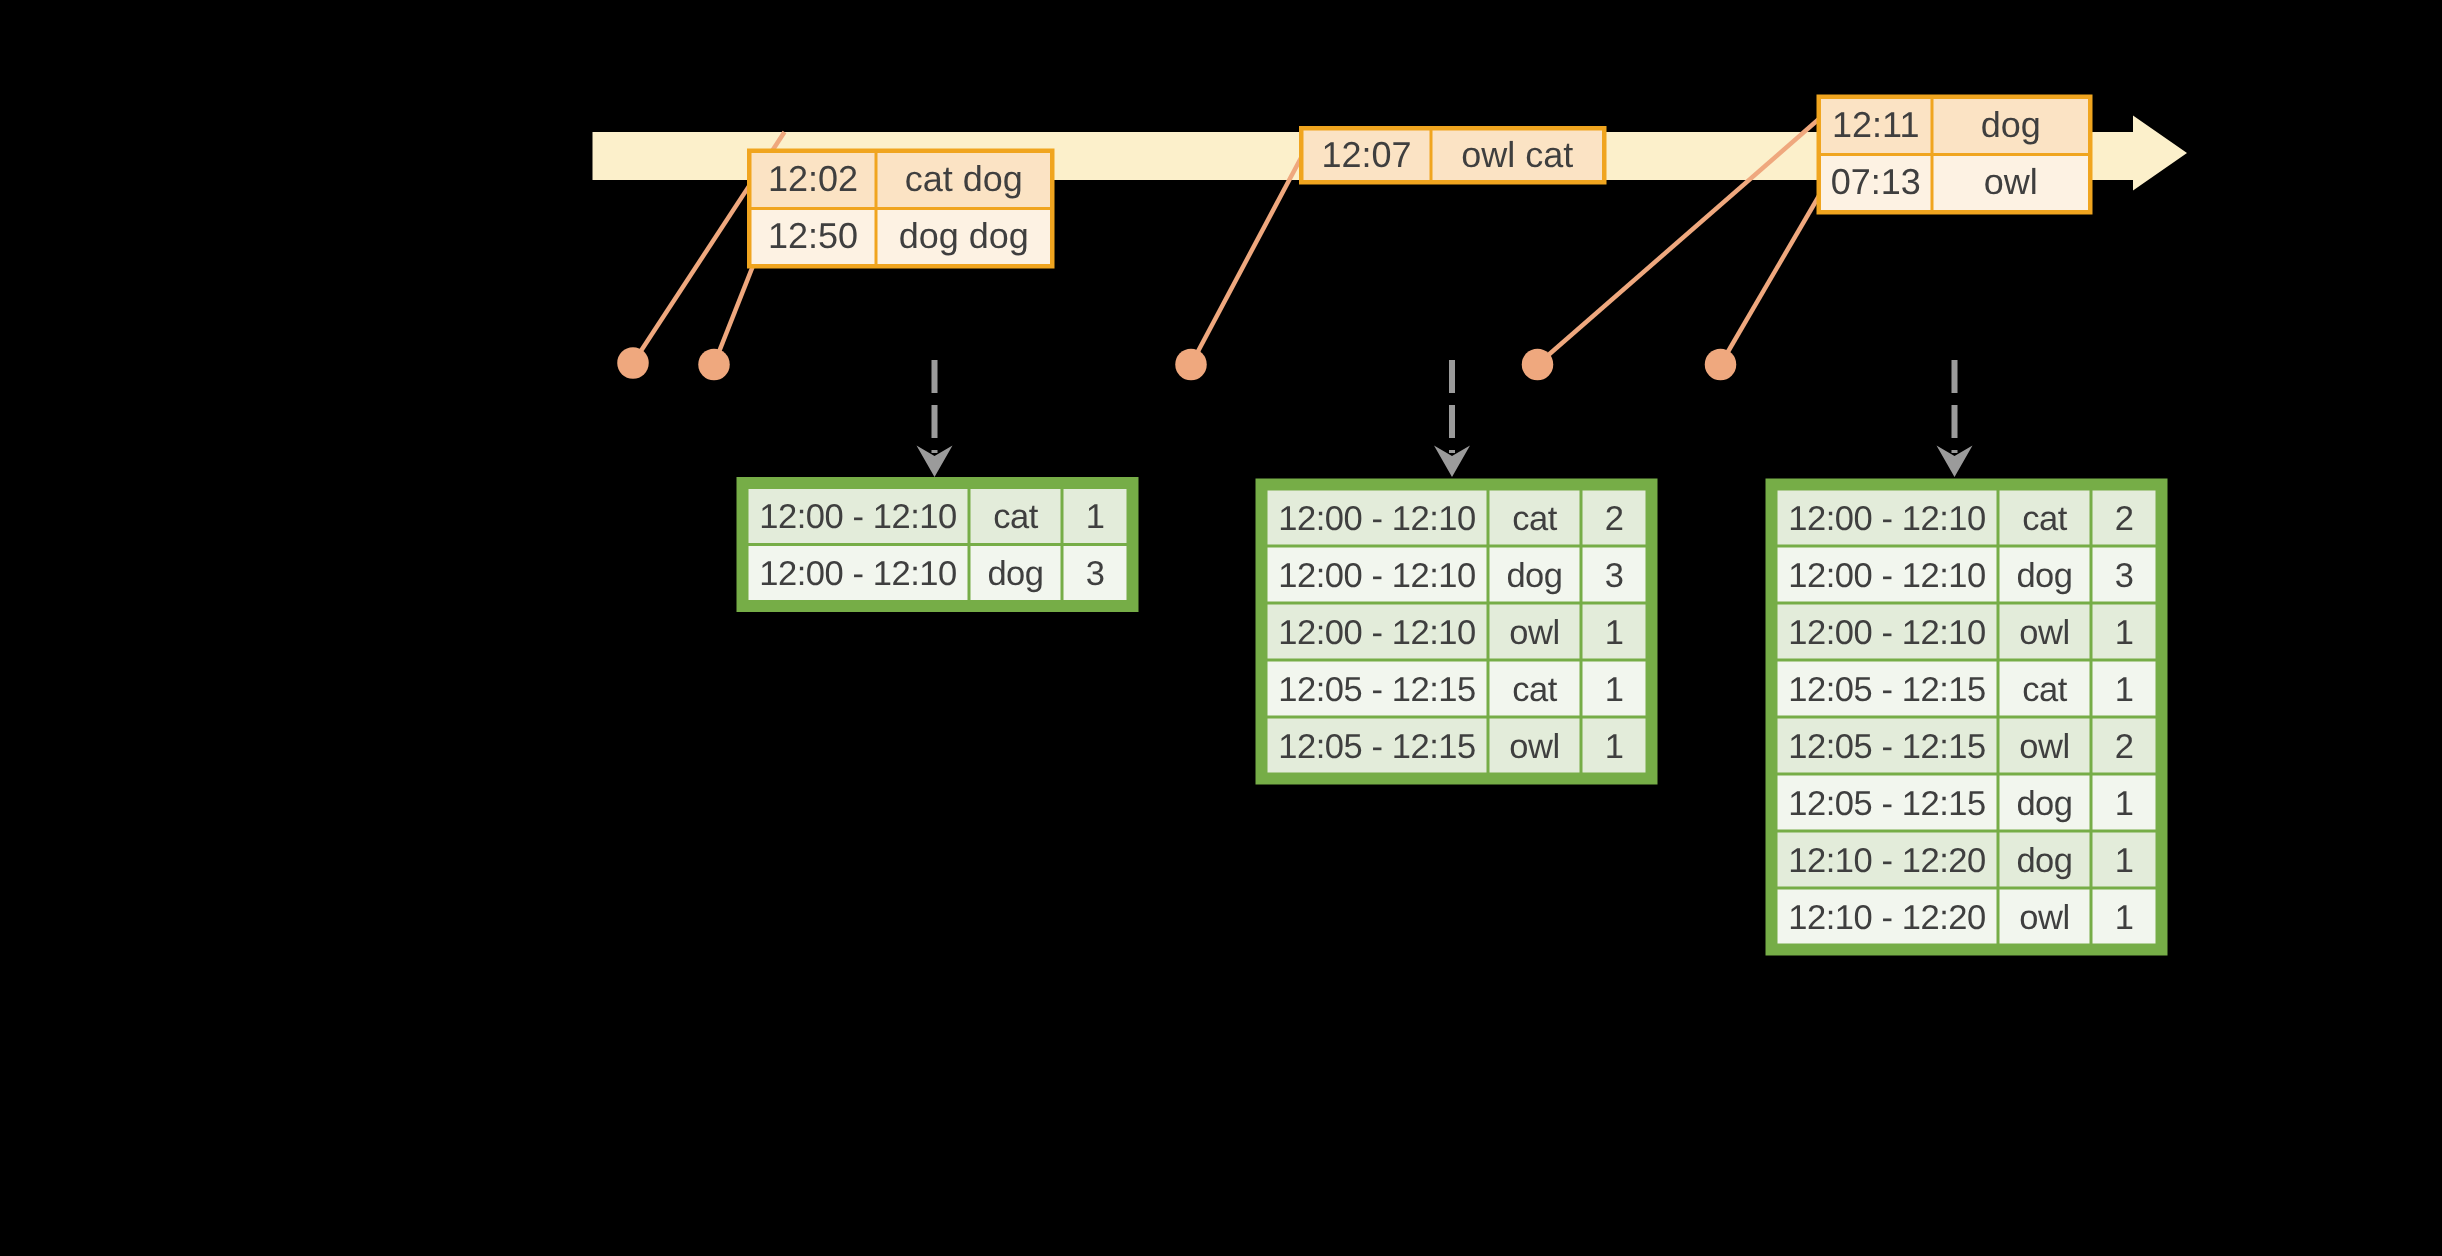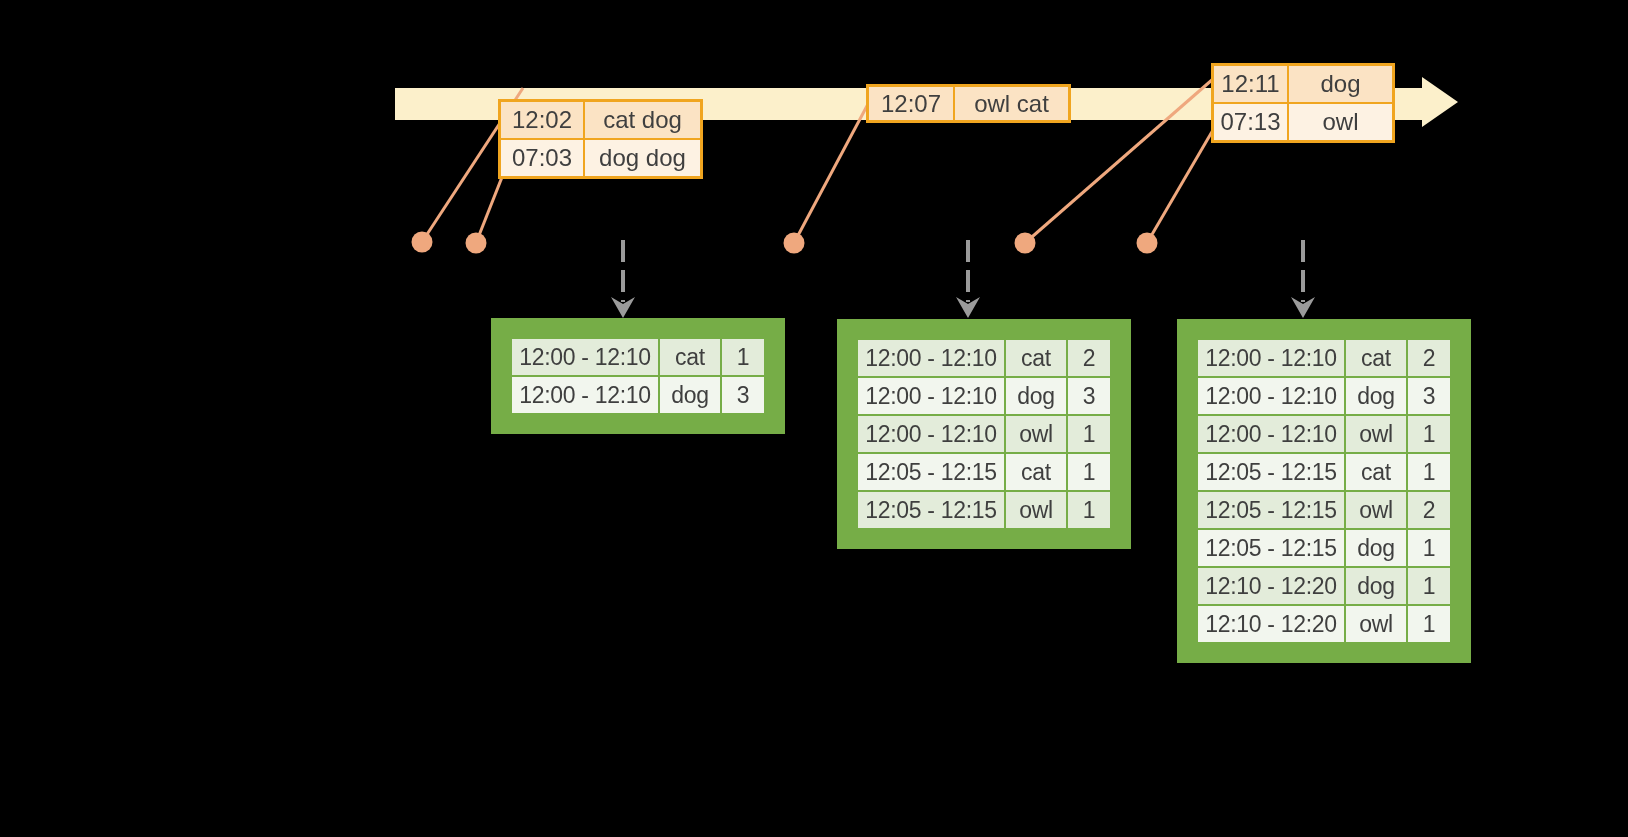--- a/index.html
+++ b/index.html
@@ -33,21 +33,21 @@
   #etable-1{left:866px;top:84px;grid-template-columns:84px 113px;grid-auto-rows:33px;}
   #etable-2{left:1211px;top:63px;grid-template-columns:73px 103px;grid-auto-rows:36px;text-align:center;}
 
   
   .gtable{
     position:absolute;
     display:grid;
     grid-template-columns:146px 60px 42px;
     grid-auto-rows:36px;
     gap:2px;
-    padding:21px;
+    padding:8px;
     background:var(--result_border,#76ad47);
     box-sizing:border-box;
   }
   .gtable .cell{
     display:flex;align-items:center;justify-content:center;
     font-size:23px;line-height:1;white-space:nowrap;
     letter-spacing:-0.3px;
     color:var(--text,#3f3f3f);
   }
   .gtable .row-dark{background:var(--result_row_dark,#e3ecda);}
@@ -87,21 +87,21 @@
     </g>
     <g>
       <line x1="1303" y1="240" x2="1303" y2="302" stroke-width="4" stroke-dasharray="22 8" stroke="#9b9b9b"></line>
       <path d="M 1291,297 L 1303,318 L 1315,297 L 1303,304 Z" fill="#9b9b9b"></path>
     </g>
   </svg>
 
   <div class="etable" id="etable-0">
     <div class="cell row-dark">12:02</div>
     <div class="cell row-dark">cat dog</div>
-    <div class="cell row-light">07:03</div>
+    <div class="cell row-light">12:50</div>
     <div class="cell row-light">dog dog</div>
   </div>
 
   <div class="etable" id="etable-1">
     <div class="cell row-dark">12:07</div>
     <div class="cell row-dark">owl cat</div>
   </div>
 
   <div class="etable" id="etable-2">
     <div class="cell row-dark">12:11</div>

